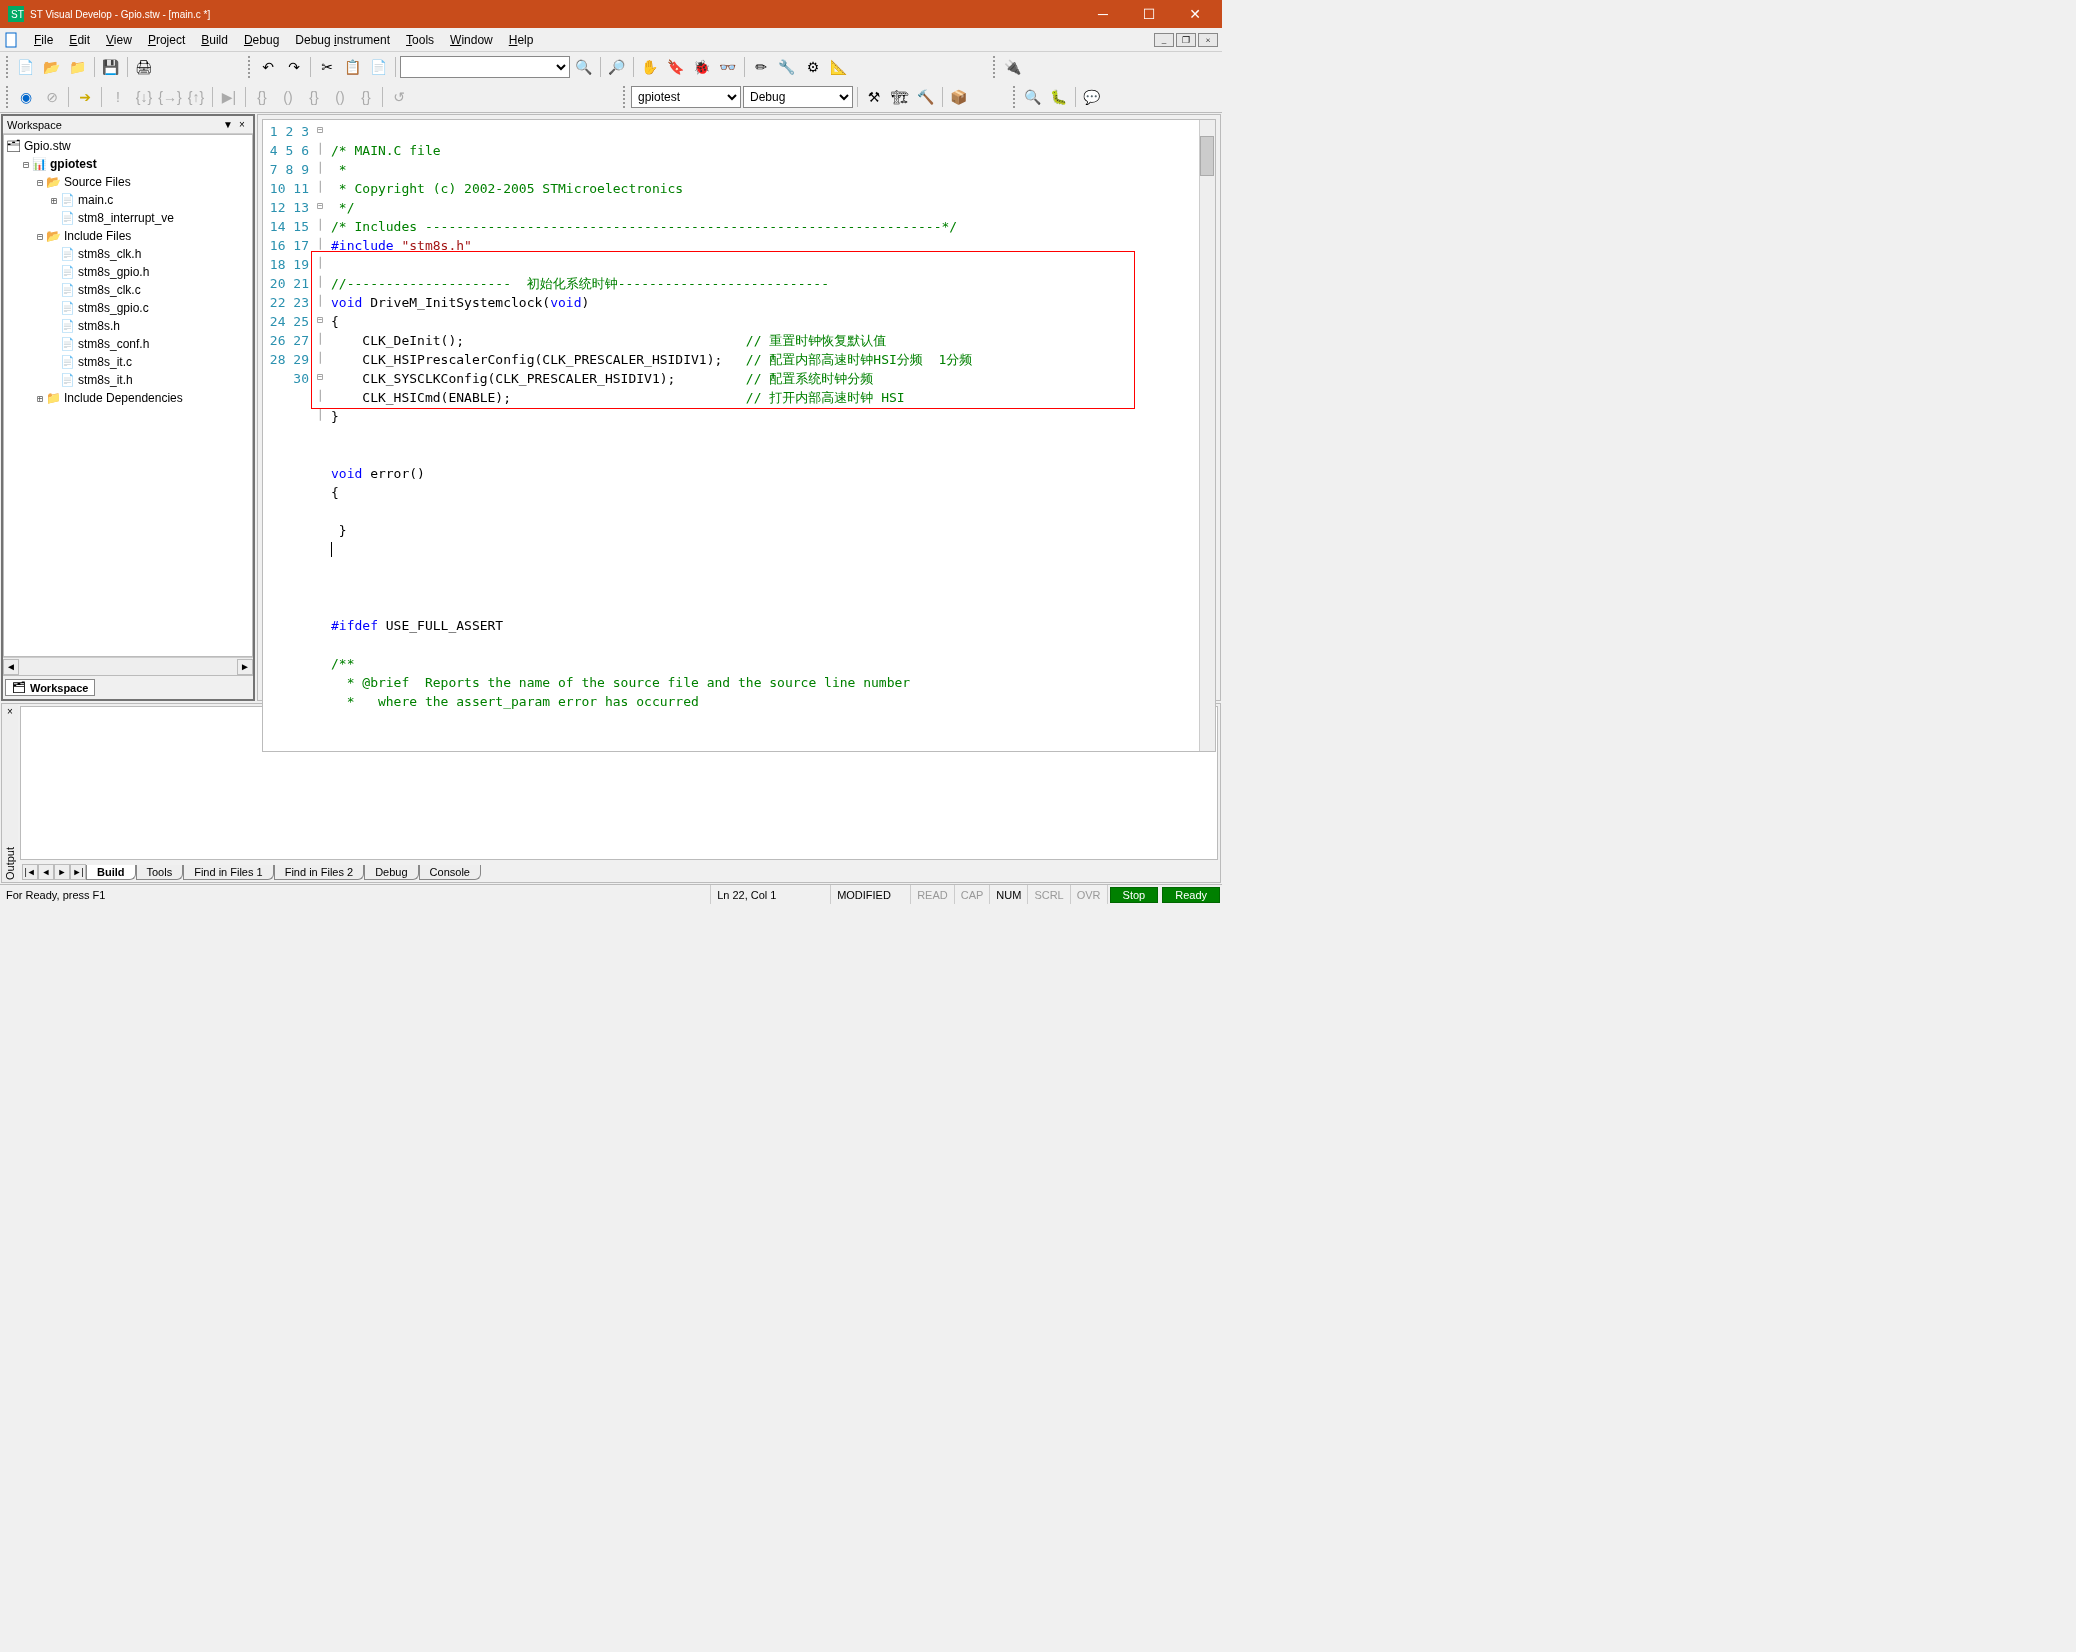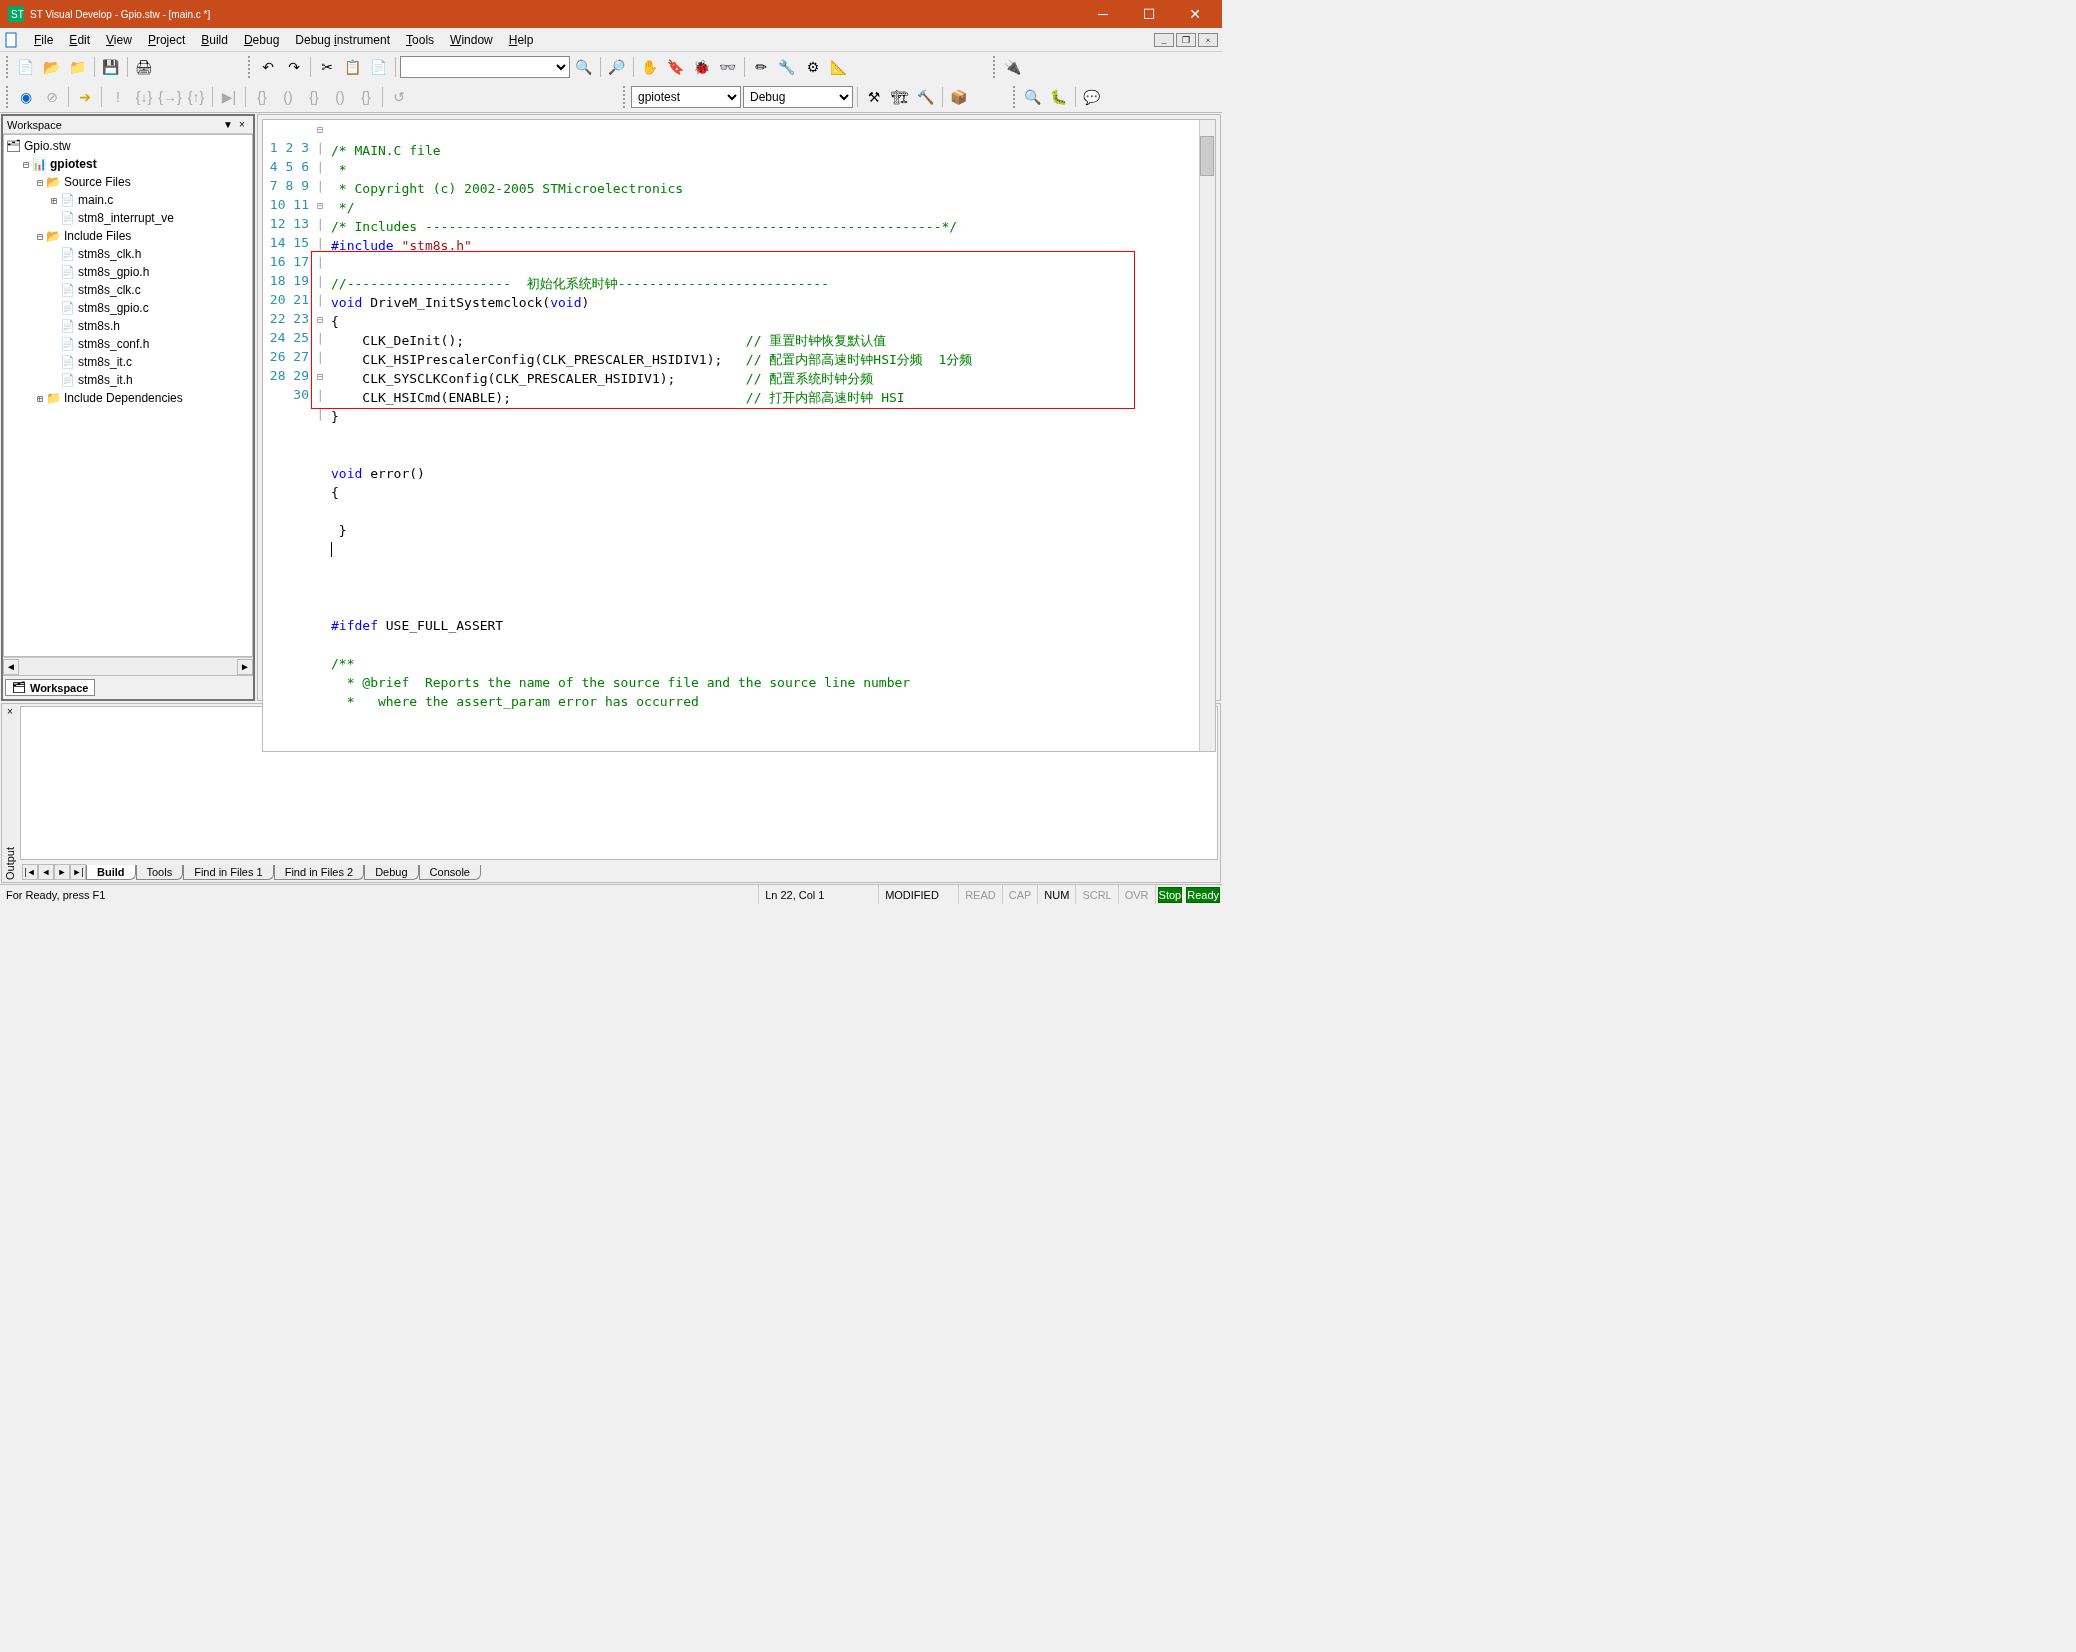--- a/index.html
+++ b/index.html
@@ -34,21 +34,21 @@
 .tree-node.bold .label { font-weight: bold; }
 .tree-indent-1 { padding-left: 14px; }
 .tree-indent-2 { padding-left: 28px; }
 .tree-indent-3 { padding-left: 42px; }
 .ws-scroll { height: 18px; background: #eee; border-top: 1px solid #ccc; display:flex; align-items:center;}
 .ws-scroll .sc-btn { width:16px; height:16px; border:1px solid #bbb; font-size:10px; text-align:center; line-height:14px;}
 .ws-tabbar { height: 24px; display: flex; align-items: center; border-top: 1px solid #bbb; padding: 2px; }
 .ws-tab { background: #fff; border: 1px solid #888; padding: 1px 6px; font-size: 11px; font-weight: bold; display: flex; align-items: center; gap: 4px; }
 .editor-area { flex: 1; border: 1px solid #bbb; margin: 1px; display: flex; flex-direction: column; background: #f0f0f0;}
 .editor-content { flex: 1; display: flex; background: #fff; border: 1px solid #bbb; margin:4px; position:relative;}
-.gutter { width: 50px; background: #fff; text-align: right; color: #2b91af; font-family: Consolas, monospace; font-size: 13px; padding: 18px 4px 2px 2px; line-height: 19px; }
+.gutter { width: 50px; background: #fff; text-align: right; color: #2b91af; font-family: Consolas, monospace; font-size: 13px; padding: 2px 4px 2px 2px; line-height: 19px; }
 .fold-col { width: 14px; background: #fff; font-family: monospace; font-size: 10px; color: #888; line-height: 19px; text-align:center;}
 .code { flex: 1; font-family: Consolas, monospace; font-size: 13px; line-height: 19px; padding: 2px 4px; white-space: pre; position: relative; }
 .code .kw { color: #0000ff; }
 .code .str { color: #a31515; }
 .code .cmt { color: #008000; }
 .highlight-box { position: absolute; border: 1px solid red; left: -16px; top: 131px; width: 824px; height: 158px; pointer-events:none;}
 .edit-scroll { position:absolute; right:0; top:0; bottom:0; width:16px; background:#eee; border-left:1px solid #ccc;}
 .edit-scroll .thumb { width:14px; height:40px; background:#ccc; border:1px solid #aaa; margin:16px 0 0 0;}
 .editor-tabbar { height: 24px; display: flex; align-items: flex-end; padding: 0 18px; }
 .editor-tab { background: #fff; border: 1px solid #888; border-top-left-radius: 0; border-top-right-radius: 0; padding: 2px 12px; font-family: Consolas, monospace; font-size: 12px; }
@@ -59,21 +59,21 @@
 .output-main { flex: 1; display: flex; flex-direction: column; }
 .output-body { flex: 1; background: #fff; border: 1px solid #bbb; margin:2px;}
 .output-tabs { height: 20px; display: flex; align-items: center; padding: 0 4px; gap: 0;}
 .output-tabs .nav-btn { width:16px; height:16px; border:1px solid #bbb; background:#eee; font-size:9px; text-align:center; line-height:14px;}
 .output-tabs .otab { padding: 1px 10px; border: 1px solid #888; border-top:none; background: #eee; font-size: 11px; position:relative; border-radius: 0 0 6px 0;}
 .output-tabs .otab.active { background: #fff; font-weight: bold;}
 .statusbar { height: 20px; background: #f0f0f0; border-top: 1px solid #bbb; display: flex; align-items: center; font-size: 11px;}
 .statusbar .sb-cell { padding: 0 6px; border-right: 1px solid #ccc; height: 100%; display: flex; align-items: center;}
 .statusbar .sb-cell.dim { color: #999; }
 .statusbar .sb-flex { flex: 1; }
-.statusbar .sb-btn { background: #008000; color: #fff; padding: 1px 0; margin: 0 2px; border:1px solid #060;}
+.statusbar .sb-btn { background: #008000; color: #fff; padding: 1px 12px; margin: 0 2px; border:1px solid #060;}
 .folder-icon { color: #d9a93e;}
 .file-icon { color: #555;}
 </style>
 </head>
 <body>
 
 <div class="titlebar">
   <svg class="icon" viewBox="0 0 16 16">
       <rect width="16" height="16" fill="#0a6"></rect>
       <text x="3" y="12" font-size="10" fill="#fff">ST</text>

